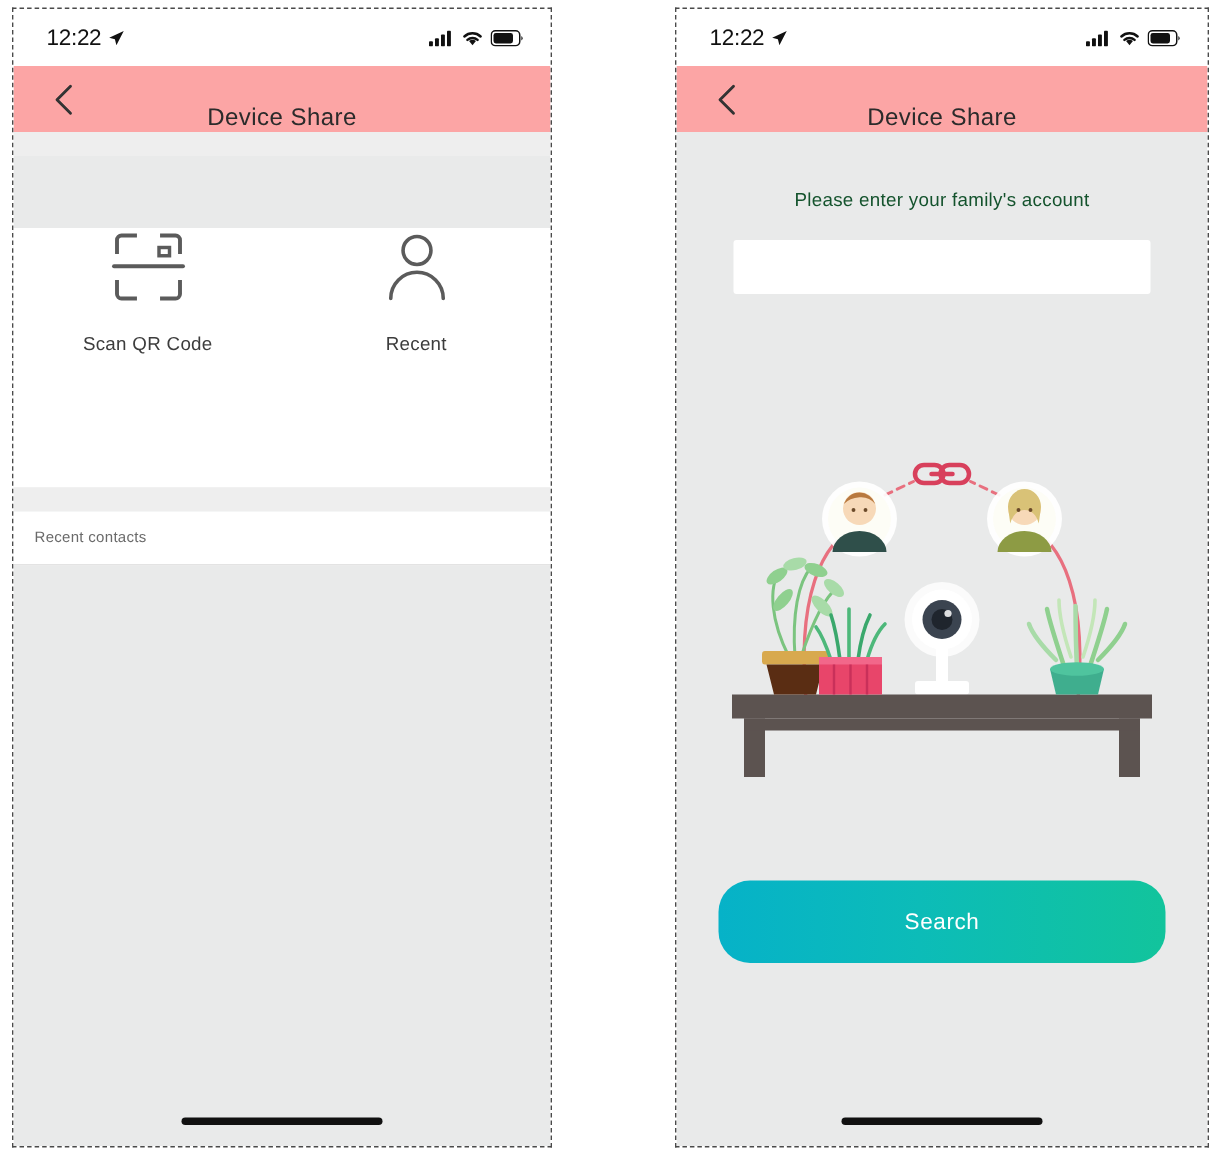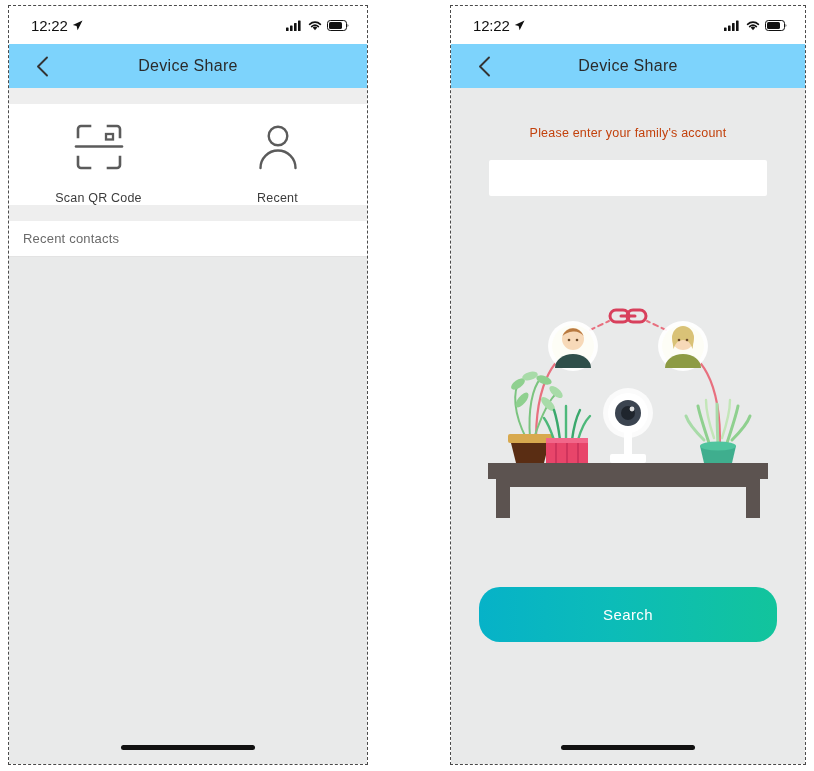--- a/index.html
+++ b/index.html
@@ -54,24 +54,24 @@
   .status-icons {
     display: flex;
     align-items: center;
     gap: 5px;
   }
 
   
   .nav-bar {
     height: 44px;
     flex: 0 0 44px;
-    background: #7dd3fc;
+    background: #fca5a5;
     position: relative;
     display: flex;
-    align-items: center;
+    align-items: flex-end;
     box-sizing: border-box;
   }
   .nav-back {
     position: absolute;
     left: 22px;
     top: 50%;
     transform: translateY(-50%);
     width: 22px;
     height: 22px;
     display: flex;
@@ -92,23 +92,24 @@
     flex: 1 1 auto;
     background: #e9eaea;
     position: relative;
     overflow: hidden;
   }
 
   
   .gap-strip { height: 16px; background: #eeeeee; }
   .share-card {
     background: #ffffff;
-    height: 101px;
-    display: flex;
-    align-items: flex-end;
+    height: 173px;
+    display: flex;
+    align-items: flex-start;
+    margin-top: 48px;
   }
   .share-option {
     flex: 1 1 50%;
     display: flex;
     flex-direction: column;
     align-items: center;
     justify-content: center;
     gap: 18px;
     cursor: pointer;
   }
@@ -120,34 +121,34 @@
   .recent-bar {
     background: #ffffff;
     height: 36px;
     display: flex;
     align-items: center;
     padding-left: 14px;
     box-sizing: border-box;
     border-bottom: 1px solid #e3e3e3;
   }
   .recent-label {
-    font-size: 13px;
+    font-size: 10px;
     color: #6a6a6a;
     letter-spacing: 0.2px;
   }
   .recent-list {
     background: #e9eaea;
     flex: 1 1 auto;
   }
 
   
   .prompt-text {
     text-align: center;
     font-size: 12.5px;
-    color: #c2410c;
+    color: #14532d;
     margin-top: 38px;
     letter-spacing: 0.2px;
   }
   .account-input {
     display: block;
     margin: 20px auto 0 auto;
     width: 278px;
     height: 36px;
     background: #ffffff;
     border: none;

